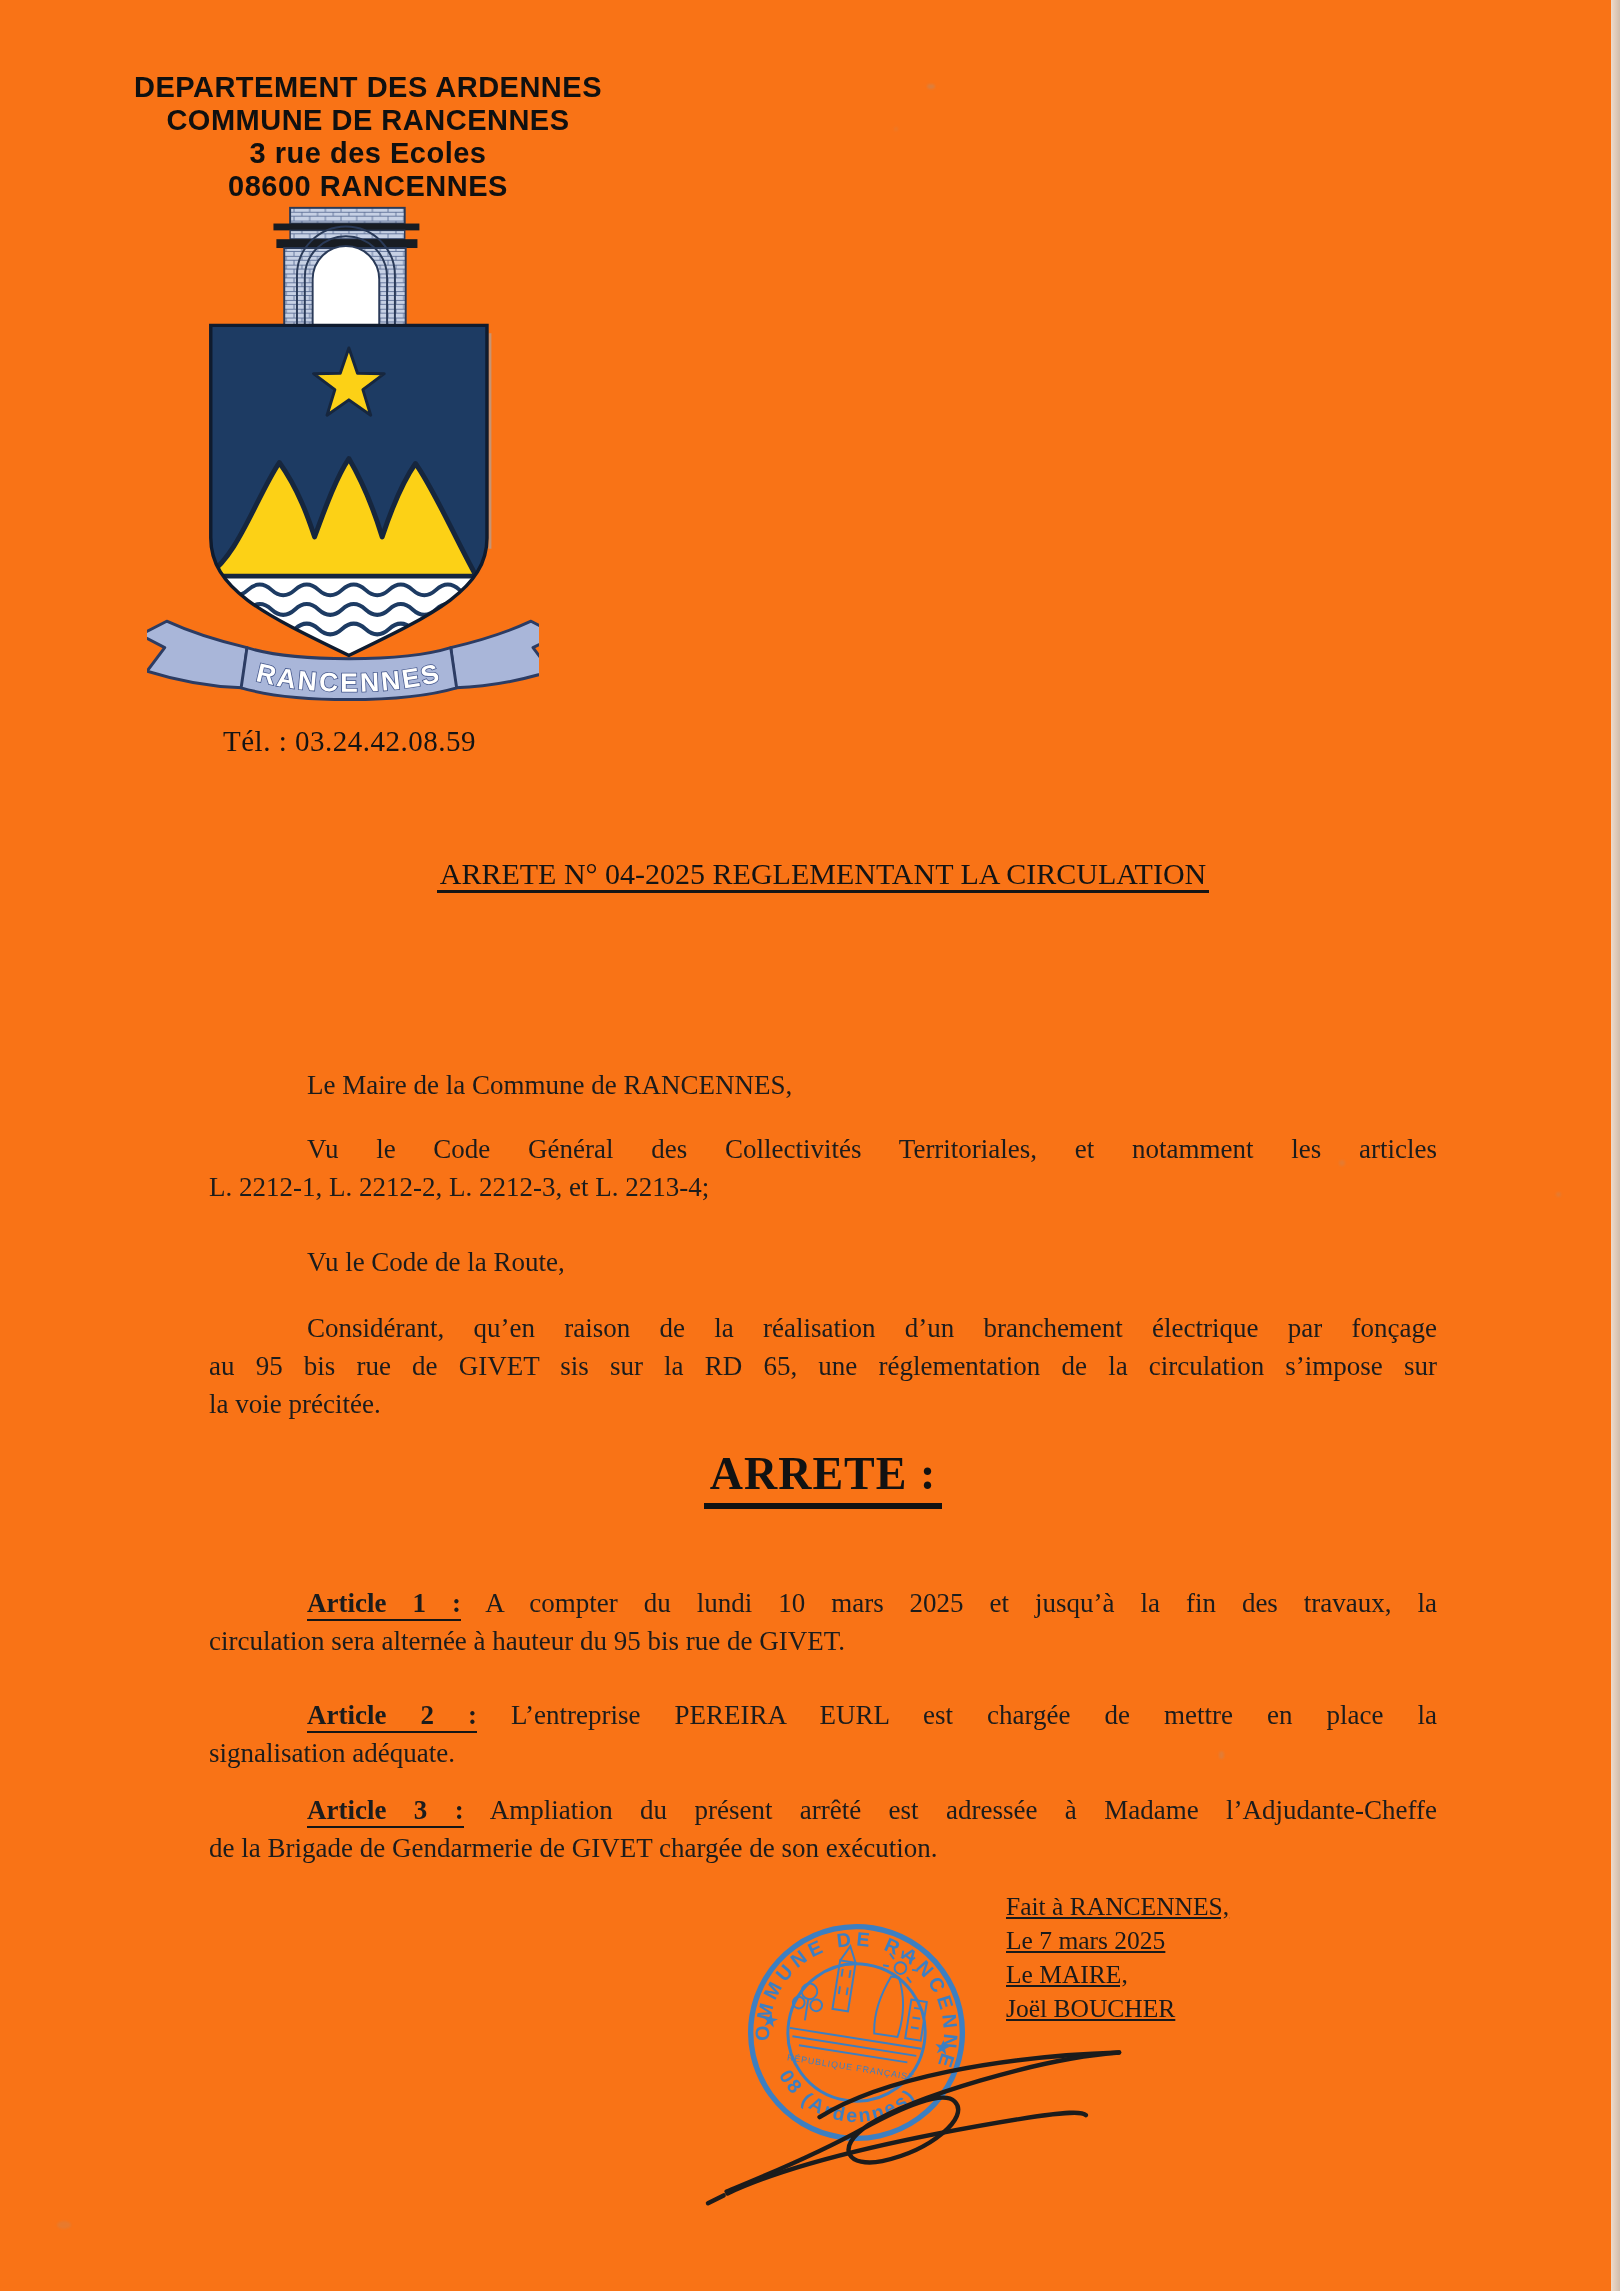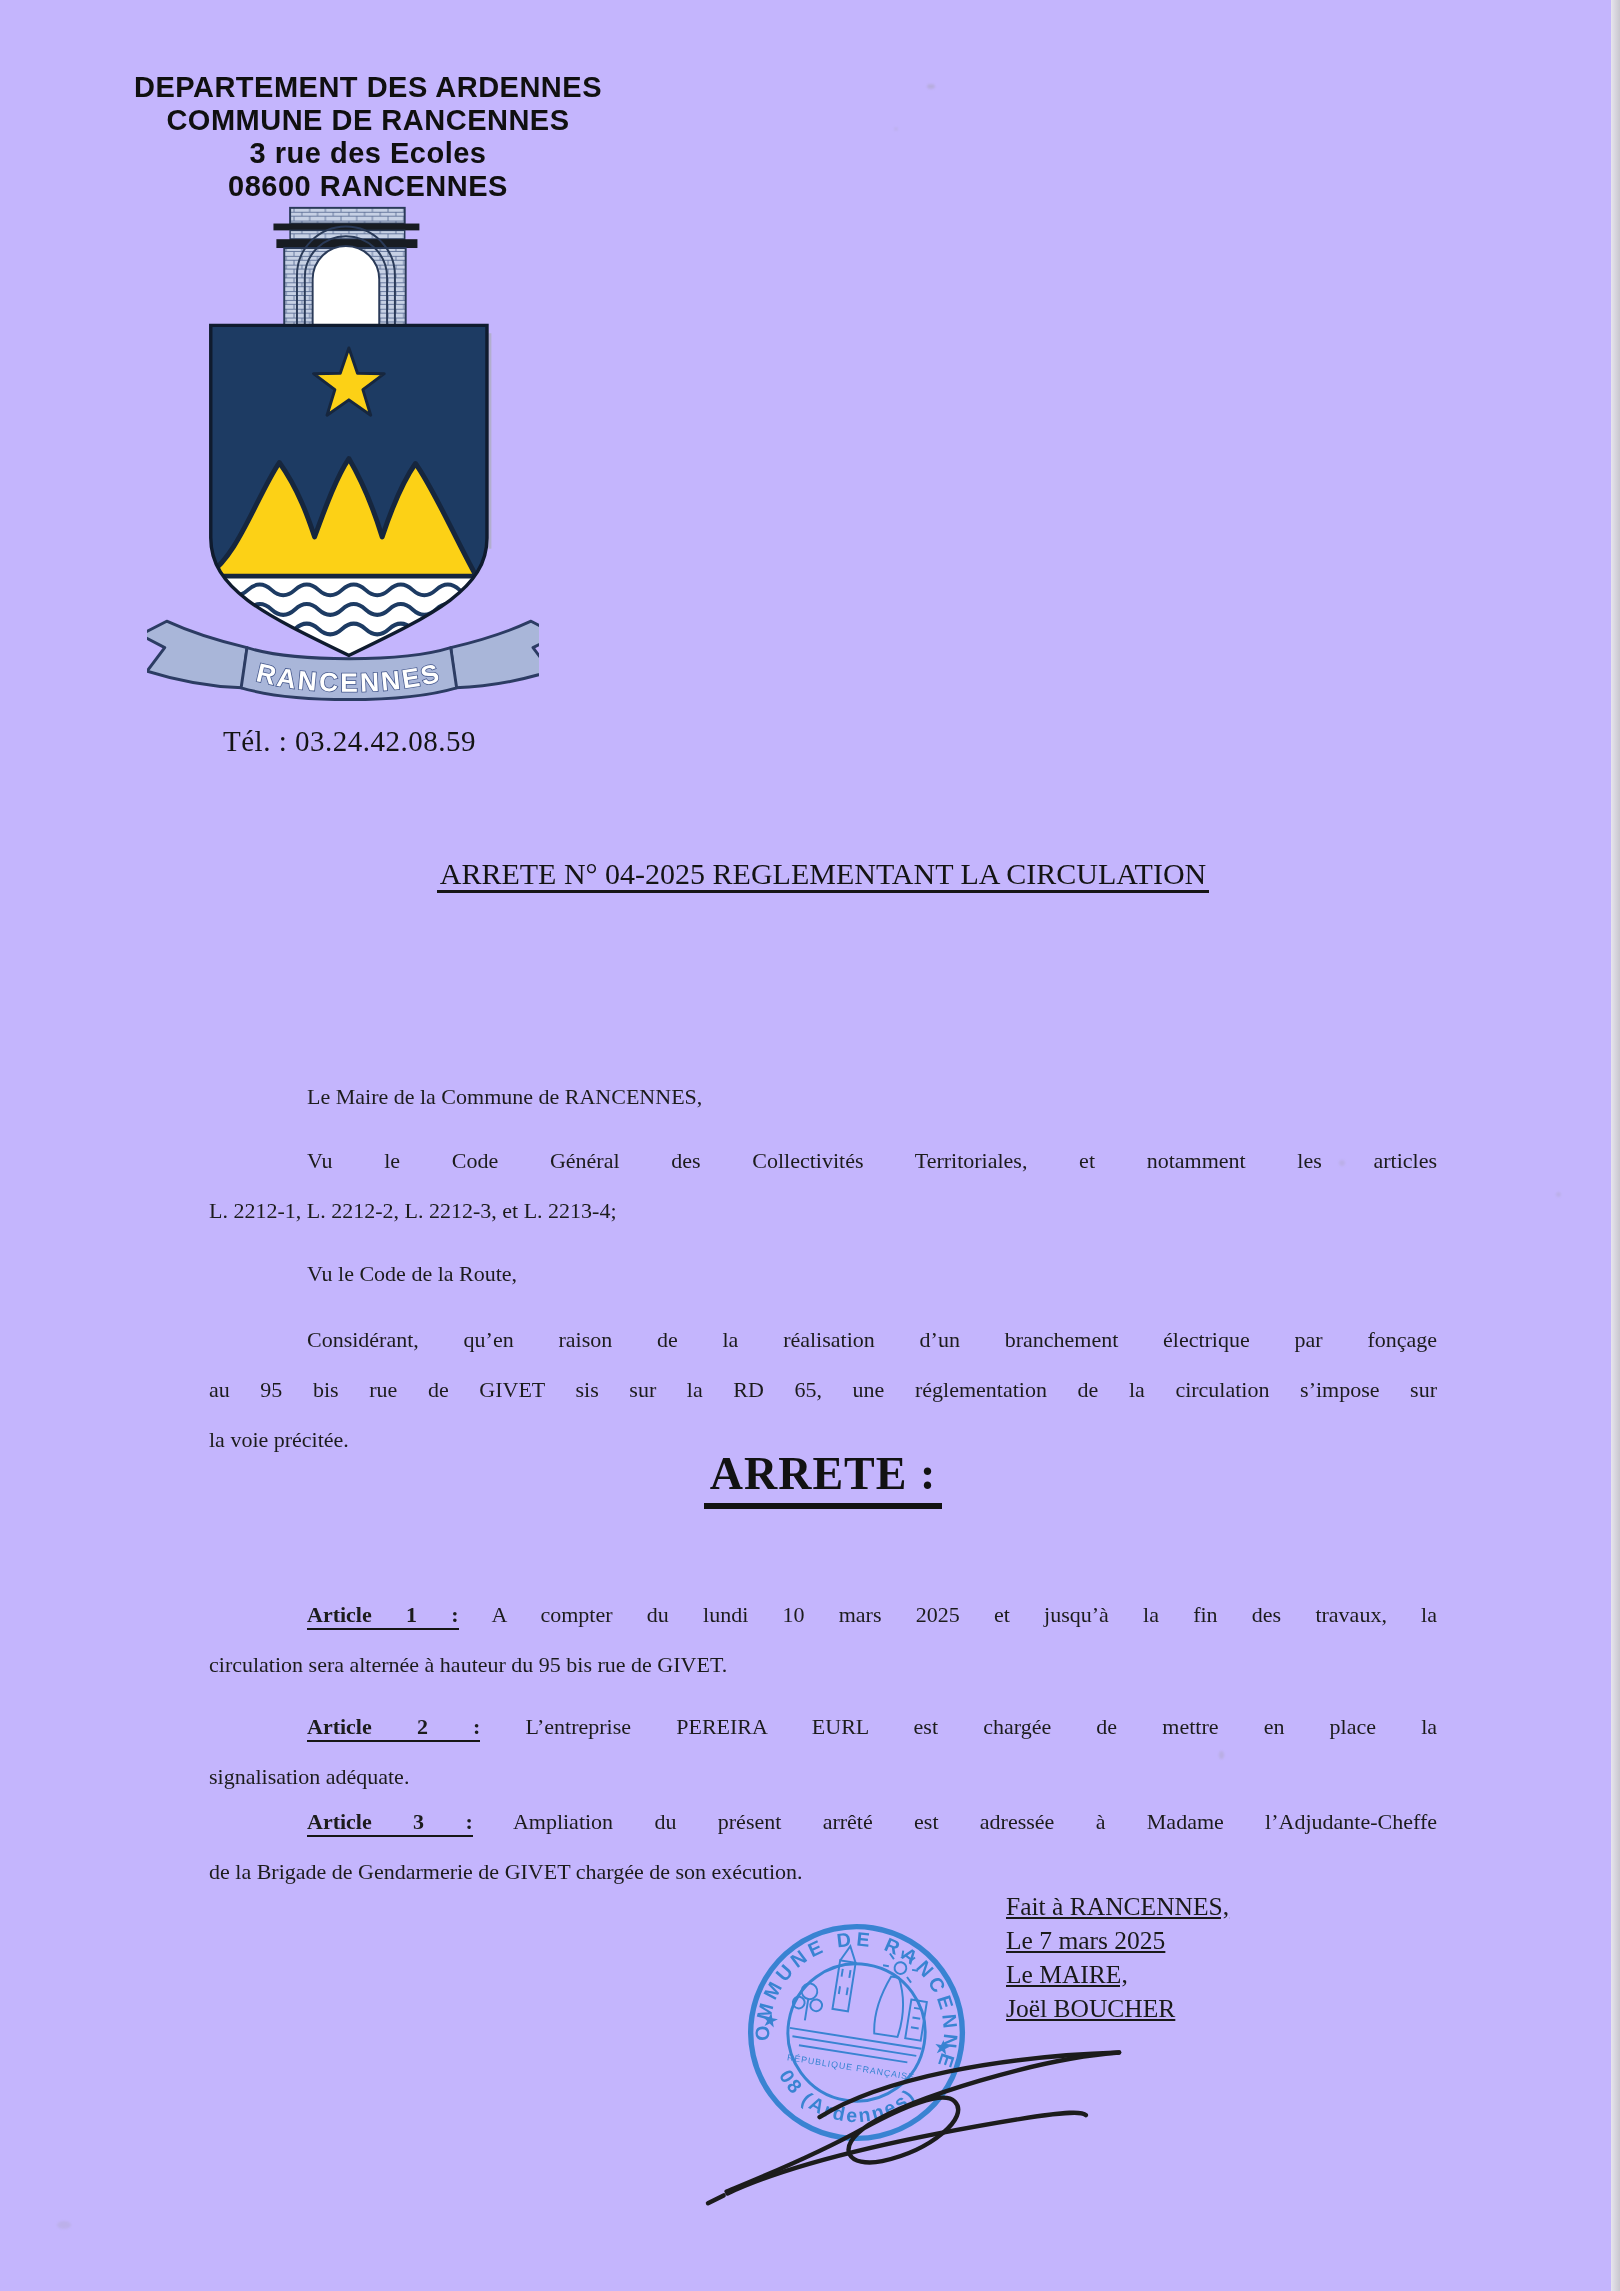--- a/index.html
+++ b/index.html
@@ -1,39 +1,39 @@
 <!DOCTYPE html>
 <html><head>
 <meta charset="utf-8">
 <style>
   html,body{margin:0;padding:0;background:#888;}
   .page{
     position:relative;width:1620px;height:2292px;margin:0 auto;
-    background:#c4b5fd;overflow:hidden;
+    background:#f97316;overflow:hidden;
     font-family:"Liberation Serif", serif;color:#1b1b1b;
   }
   .abs{position:absolute;}
   
   .hdr{
     left:113px;top:71px;width:510px;text-align:center;
     font-family:"Liberation Sans", sans-serif;font-weight:700;
     font-size:29px;line-height:33px;letter-spacing:0.5px;color:#101010;
   }
   
   .tel{left:209px;top:725px;font-weight:400;font-size:29px;letter-spacing:0.5px;color:#141414;margin-left:14px;}
   
   .title-wrap{left:209px;top:859px;width:1228px;text-align:center;}
   .title-line{
     display:inline-block;font-weight:400;font-size:30px;line-height:30px;
     border-bottom:3.9px solid #161616;padding:0 2.9px 1px;color:#141414;letter-spacing:0px;
   }
   .title-wrap > div{margin-bottom:1px;}
   
   .textblock{left:209px;width:1228px;color:#1c1c1c;}
-  .doc-line{font-size:22px;line-height:38px;margin-top:12px;}
+  .doc-line{font-size:27px;line-height:38px;}
   .ind{padding-left:98px;}
   .j{text-align:justify;text-align-last:justify;}
   .art-label{
     font-weight:700;border-bottom:2.9px solid #161616;padding-bottom:1px;
   }
   
   .decree{left:209px;top:1439px;width:1228px;text-align:center;margin-top:8px;}
   .decree span{
     display:inline-block;font-weight:700;font-size:46px;letter-spacing:1px;
     border-bottom:6.9px solid #121212;padding:0 5.9px 2.9px;color:#121212;

